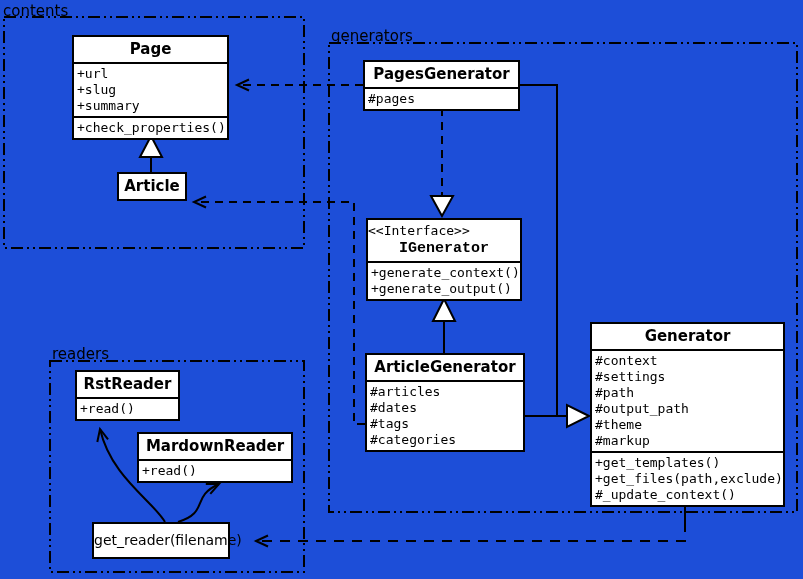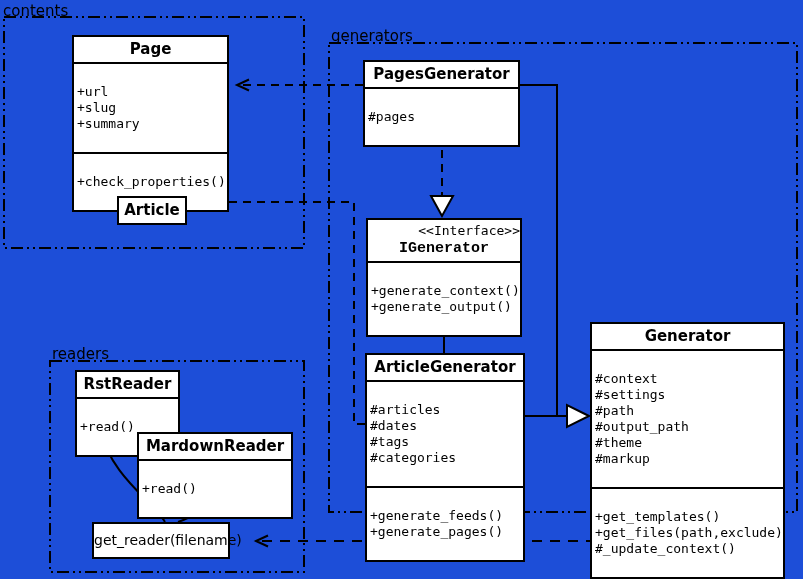--- a/index.html
+++ b/index.html
@@ -27,30 +27,30 @@
   .uml-title{
     font:bold 15px "DejaVu Sans", sans-serif;
     text-align:center;
     line-height:19px;
     padding:3px 4px;
     white-space:nowrap;
     border-radius:7px;
   }
   .uml-stereotype{
     font:13px "DejaVu Sans Mono", monospace;
-    text-align:right;
+    text-align:left;
     line-height:16px;
     padding-top:3px;
     white-space:nowrap;
   }
   .uml-sec{
     border-top:2px solid #000;
     font:13px "DejaVu Sans Mono", monospace;
     line-height:16px;
-    padding:20px 3px;
+    padding:2px 3px;
   }
   .uml-sec .uml-line{white-space:nowrap;}
   .plain-box{
     position:absolute;
     box-sizing:border-box;
     background:#ffffff;
     border:2px solid #000;
     color:#000;
     font:14px "DejaVu Sans", sans-serif;
     text-align:center;
@@ -107,21 +107,21 @@
     <div class="uml-sec">
       <div class="uml-line">+url</div>
       <div class="uml-line">+slug</div>
       <div class="uml-line">+summary</div>
     </div>
     <div class="uml-sec">
       <div class="uml-line">+check_properties()</div>
     </div>
   </div>
 
-  <div class="uml-box" style="left:117px;top:196px;width:70px;">
+  <div class="uml-box" style="left:117px;top:172px;width:70px;">
     <div class="uml-title">Article</div>
   </div>
 
   <div class="uml-box" style="left:363px;top:60px;width:157px;">
     <div class="uml-title">PagesGenerator</div>
     <div class="uml-sec">
       <div class="uml-line">#pages</div>
     </div>
   </div>
 
@@ -134,24 +134,20 @@
     </div>
   </div>
 
   <div class="uml-box" style="left:365px;top:353px;width:160px;">
     <div class="uml-title">ArticleGenerator</div>
     <div class="uml-sec">
       <div class="uml-line">#articles</div>
       <div class="uml-line">#dates</div>
       <div class="uml-line">#tags</div>
       <div class="uml-line">#categories</div>
-    </div>
-    <div class="uml-sec">
-      <div class="uml-line">+generate_feeds()</div>
-      <div class="uml-line">+generate_pages()</div>
     </div>
   </div>
 
   <div class="uml-box" style="left:590px;top:322px;width:195px;">
     <div class="uml-title">Generator</div>
     <div class="uml-sec">
       <div class="uml-line">#context</div>
       <div class="uml-line">#settings</div>
       <div class="uml-line">#path</div>
       <div class="uml-line">#output_path</div>

